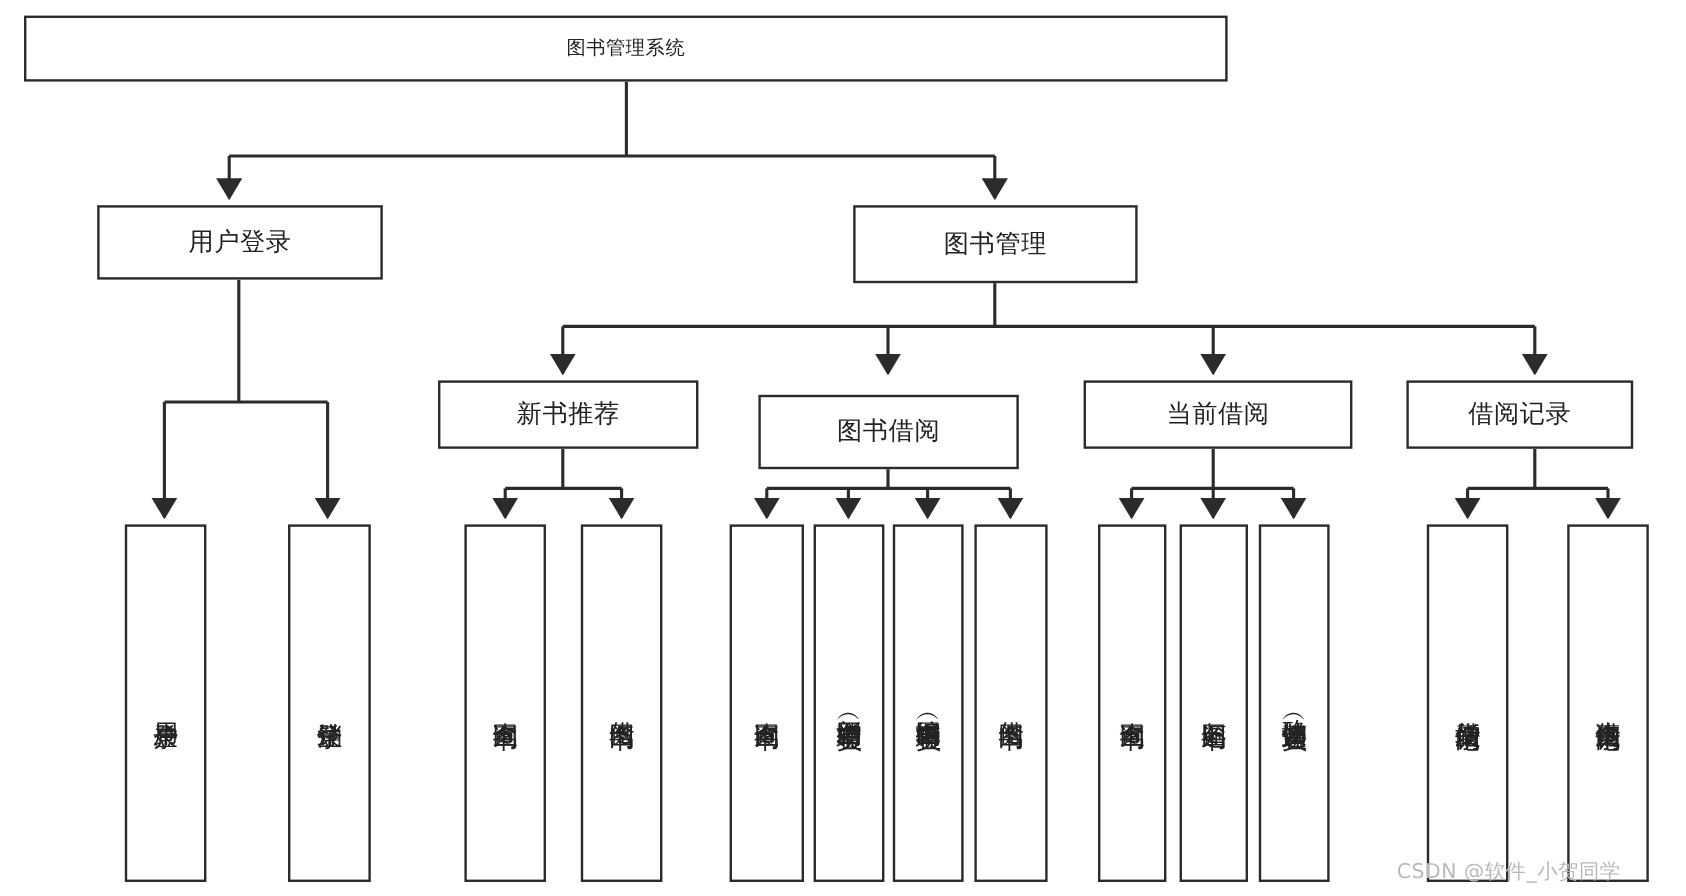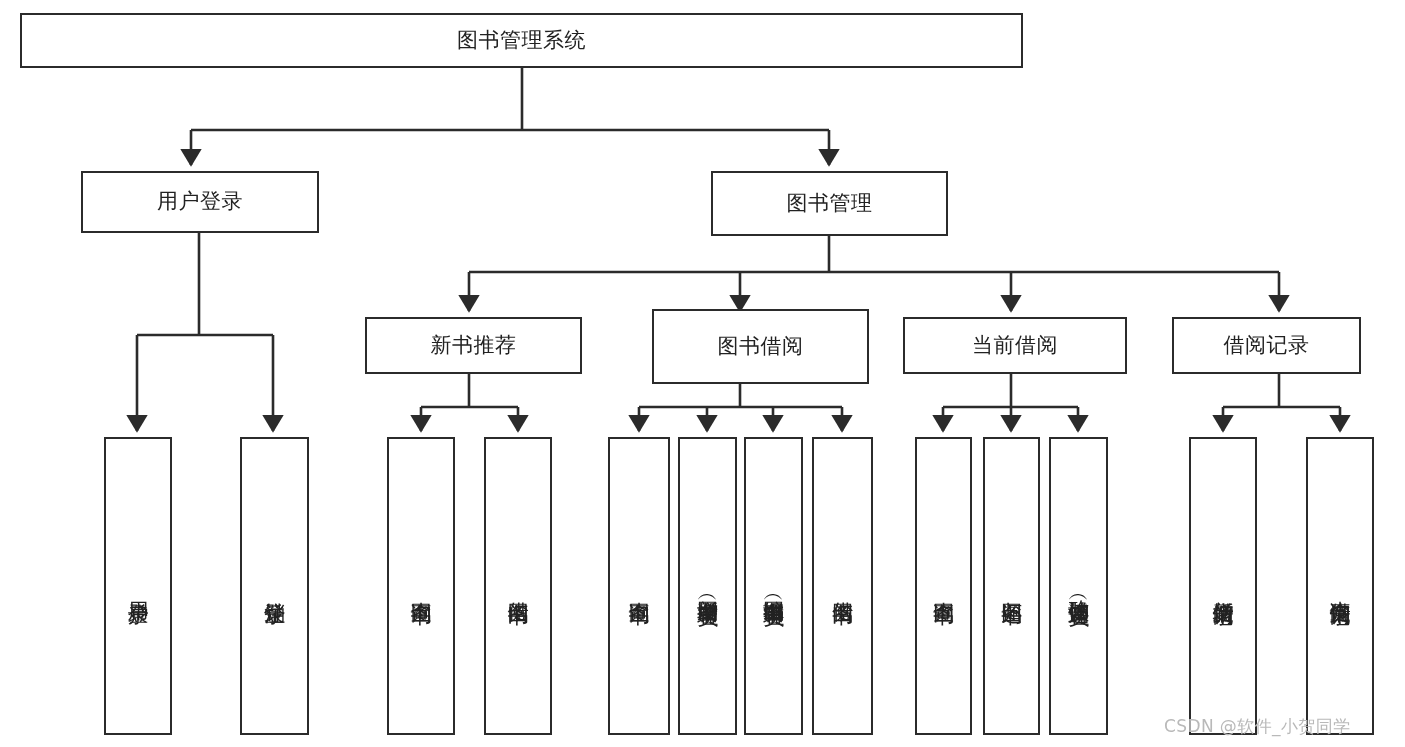--- a/index.html
+++ b/index.html
@@ -42,21 +42,21 @@
     color: #222222;
     text-align: center;
     line-height: 1.02;
     white-space: nowrap;
   }
   .node.horizontal .label {
     font-size: 21px;
     letter-spacing: 0.5px;
   }
   .node.root .label {
-    font-size: 21px;
+    font-size: 16px;
     letter-spacing: 0.5px;
   }
   .node.vertical {
     align-items: center;
     justify-content: center;
     padding-top: 2px;
   }
   .node.vertical .label {
     writing-mode: vertical-rl;
     text-orientation: upright;
@@ -142,21 +142,21 @@
   <div class="node horizontal" style="left: 81px; top: 171px; width: 238px; height: 62px;">
     <span class="label">用户登录</span>
   </div>
   <div class="node horizontal" style="left: 711px; top: 171px; width: 237px; height: 65px;">
     <span class="label">图书管理</span>
   </div>
 
   <div class="node horizontal" style="left: 365px; top: 317px; width: 217px; height: 57px;">
     <span class="label">新书推荐</span>
   </div>
-  <div class="node horizontal" style="left: 632px; top: 309px; width: 217px; height: 75px; margin-left: 20px;">
+  <div class="node horizontal" style="left: 632px; top: 329px; width: 217px; height: 62px;">
     <span class="label">图书借阅</span>
   </div>
   <div class="node horizontal" style="left: 903px; top: 317px; width: 224px; height: 57px;">
     <span class="label">当前借阅</span>
   </div>
   <div class="node horizontal" style="left: 1172px; top: 317px; width: 189px; height: 57px;">
     <span class="label">借阅记录</span>
   </div>
 
   <div class="node vertical" style="left: 104px; top: 437px; width: 68px; height: 298px;">

